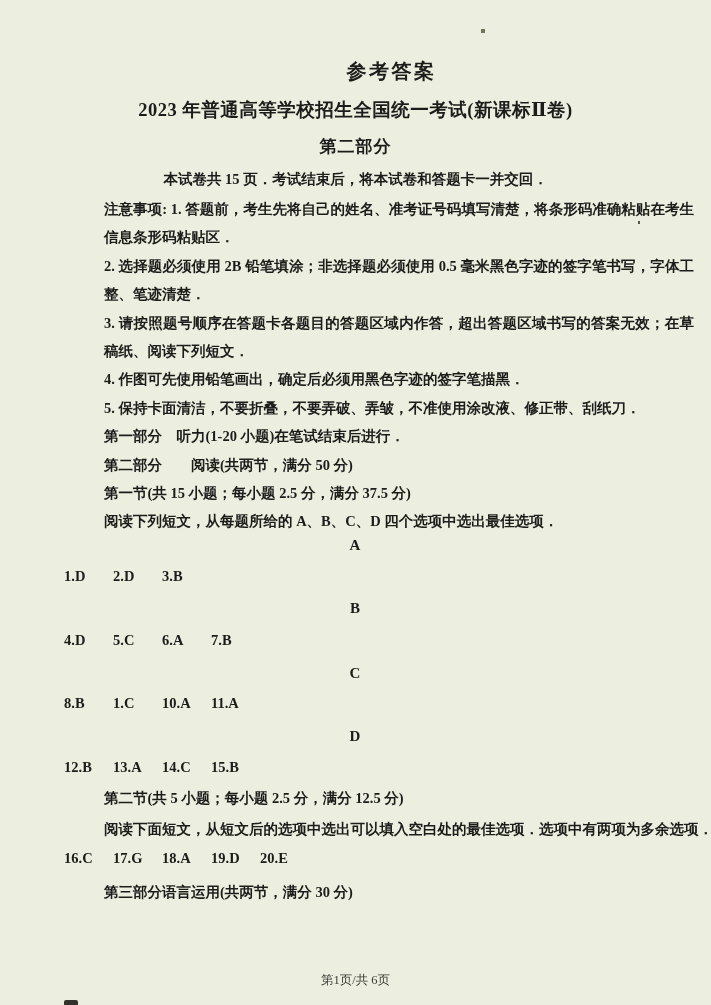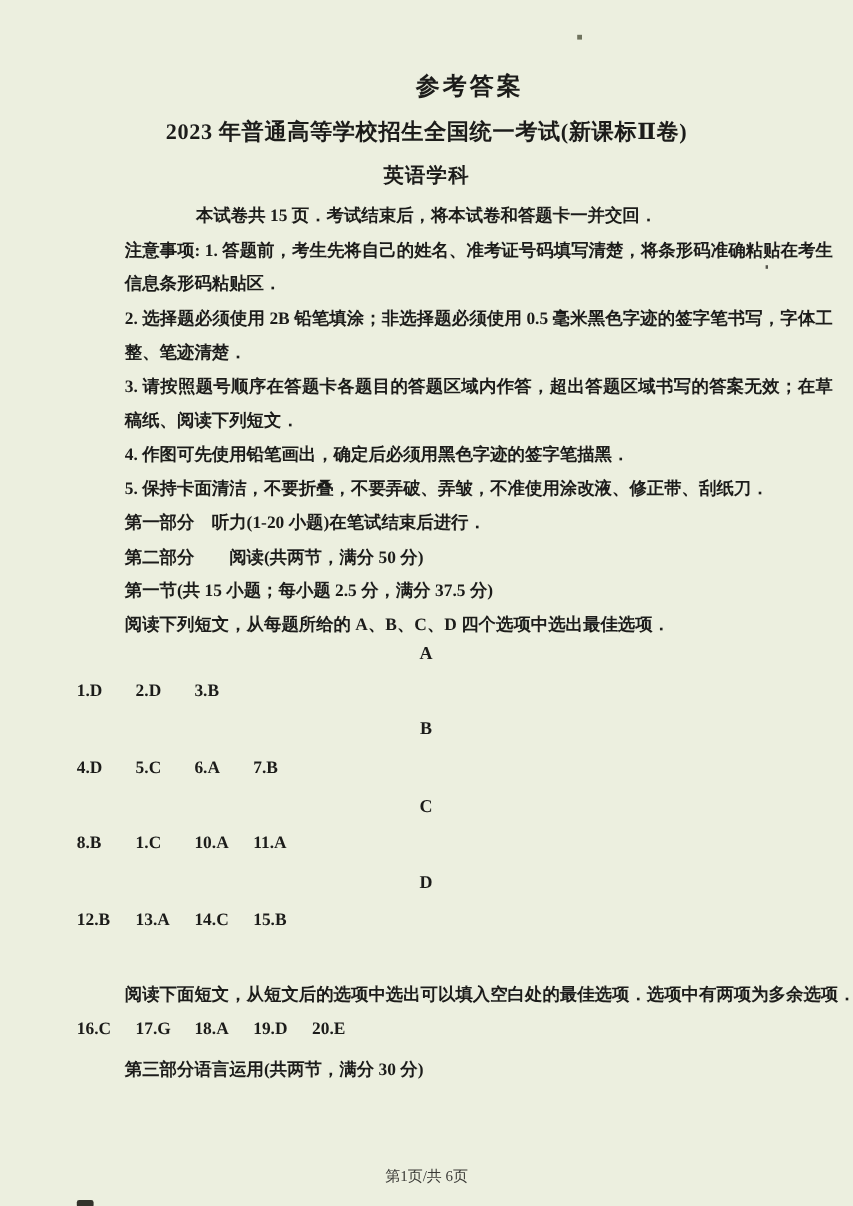--- a/index.html
+++ b/index.html
@@ -38,21 +38,21 @@
 <body>
 
 <div class="page">
 
   <div class="abs speck1"></div>
   <div class="abs speck2"></div>
   <div class="abs speck3"></div>
 
   <div class="abs title">参考答案</div>
   <div class="abs exam-title">2023 年普通高等学校招生全国统一考试(新课标Ⅱ卷)</div>
-  <div class="abs subject">英语学科</div>
+  <div class="abs subject">第二部分</div>
   <div class="abs instruction">本试卷共 15 页．考试结束后，将本试卷和答题卡一并交回．</div>
 
   <div class="abs bline wrap-line" style="top:199px">注意事项: 1. 答题前，考生先将自己的姓名、准考证号码填写清楚，将条形码准确粘贴在考生</div>
   <div class="abs bline" style="top:227.4px">信息条形码粘贴区．</div>
   <div class="abs bline wrap-line" style="top:255.8px">2. 选择题必须使用 2B 铅笔填涂；非选择题必须使用 0.5 毫米黑色字迹的签字笔书写，字体工</div>
   <div class="abs bline" style="top:284.2px">整、笔迹清楚．</div>
   <div class="abs bline wrap-line" style="top:312.6px">3. 请按照题号顺序在答题卡各题目的答题区域内作答，超出答题区域书写的答案无效；在草</div>
   <div class="abs bline" style="top:341px">稿纸、阅读下列短文．</div>
   <div class="abs bline" style="top:369.4px">4. 作图可先使用铅笔画出，确定后必须用黑色字迹的签字笔描黑．</div>
   <div class="abs bline" style="top:397.8px">5. 保持卡面清洁，不要折叠，不要弄破、弄皱，不准使用涂改液、修正带、刮纸刀．</div>
@@ -75,20 +75,21 @@
   <div class="abs letter" style="top:665px">C</div>
   <div class="abs arow" style="top:695px">
     <span>8.B</span><span>1.C</span><span>10.A</span><span>11.A</span>
   </div>
 
   <div class="abs letter" style="top:728px">D</div>
   <div class="abs arow" style="top:759px">
     <span>12.B</span><span>13.A</span><span>14.C</span><span>15.B</span>
   </div>
 
+  <div class="abs bline" style="top:788px">第二节(共 5 小题；每小题 2.5 分，满分 12.5 分)</div>
   <div class="abs bline" style="top:819px">阅读下面短文，从短文后的选项中选出可以填入空白处的最佳选项．选项中有两项为多余选项．</div>
   <div class="abs arow" style="top:850px">
     <span>16.C</span><span>17.G</span><span>18.A</span><span>19.D</span><span>20.E</span>
   </div>
 
   <div class="abs bline" style="top:882px">第三部分语言运用(共两节，满分 30 分)</div>
 
   <div class="abs footer">第1页/共 6页</div>
 
 </div>

